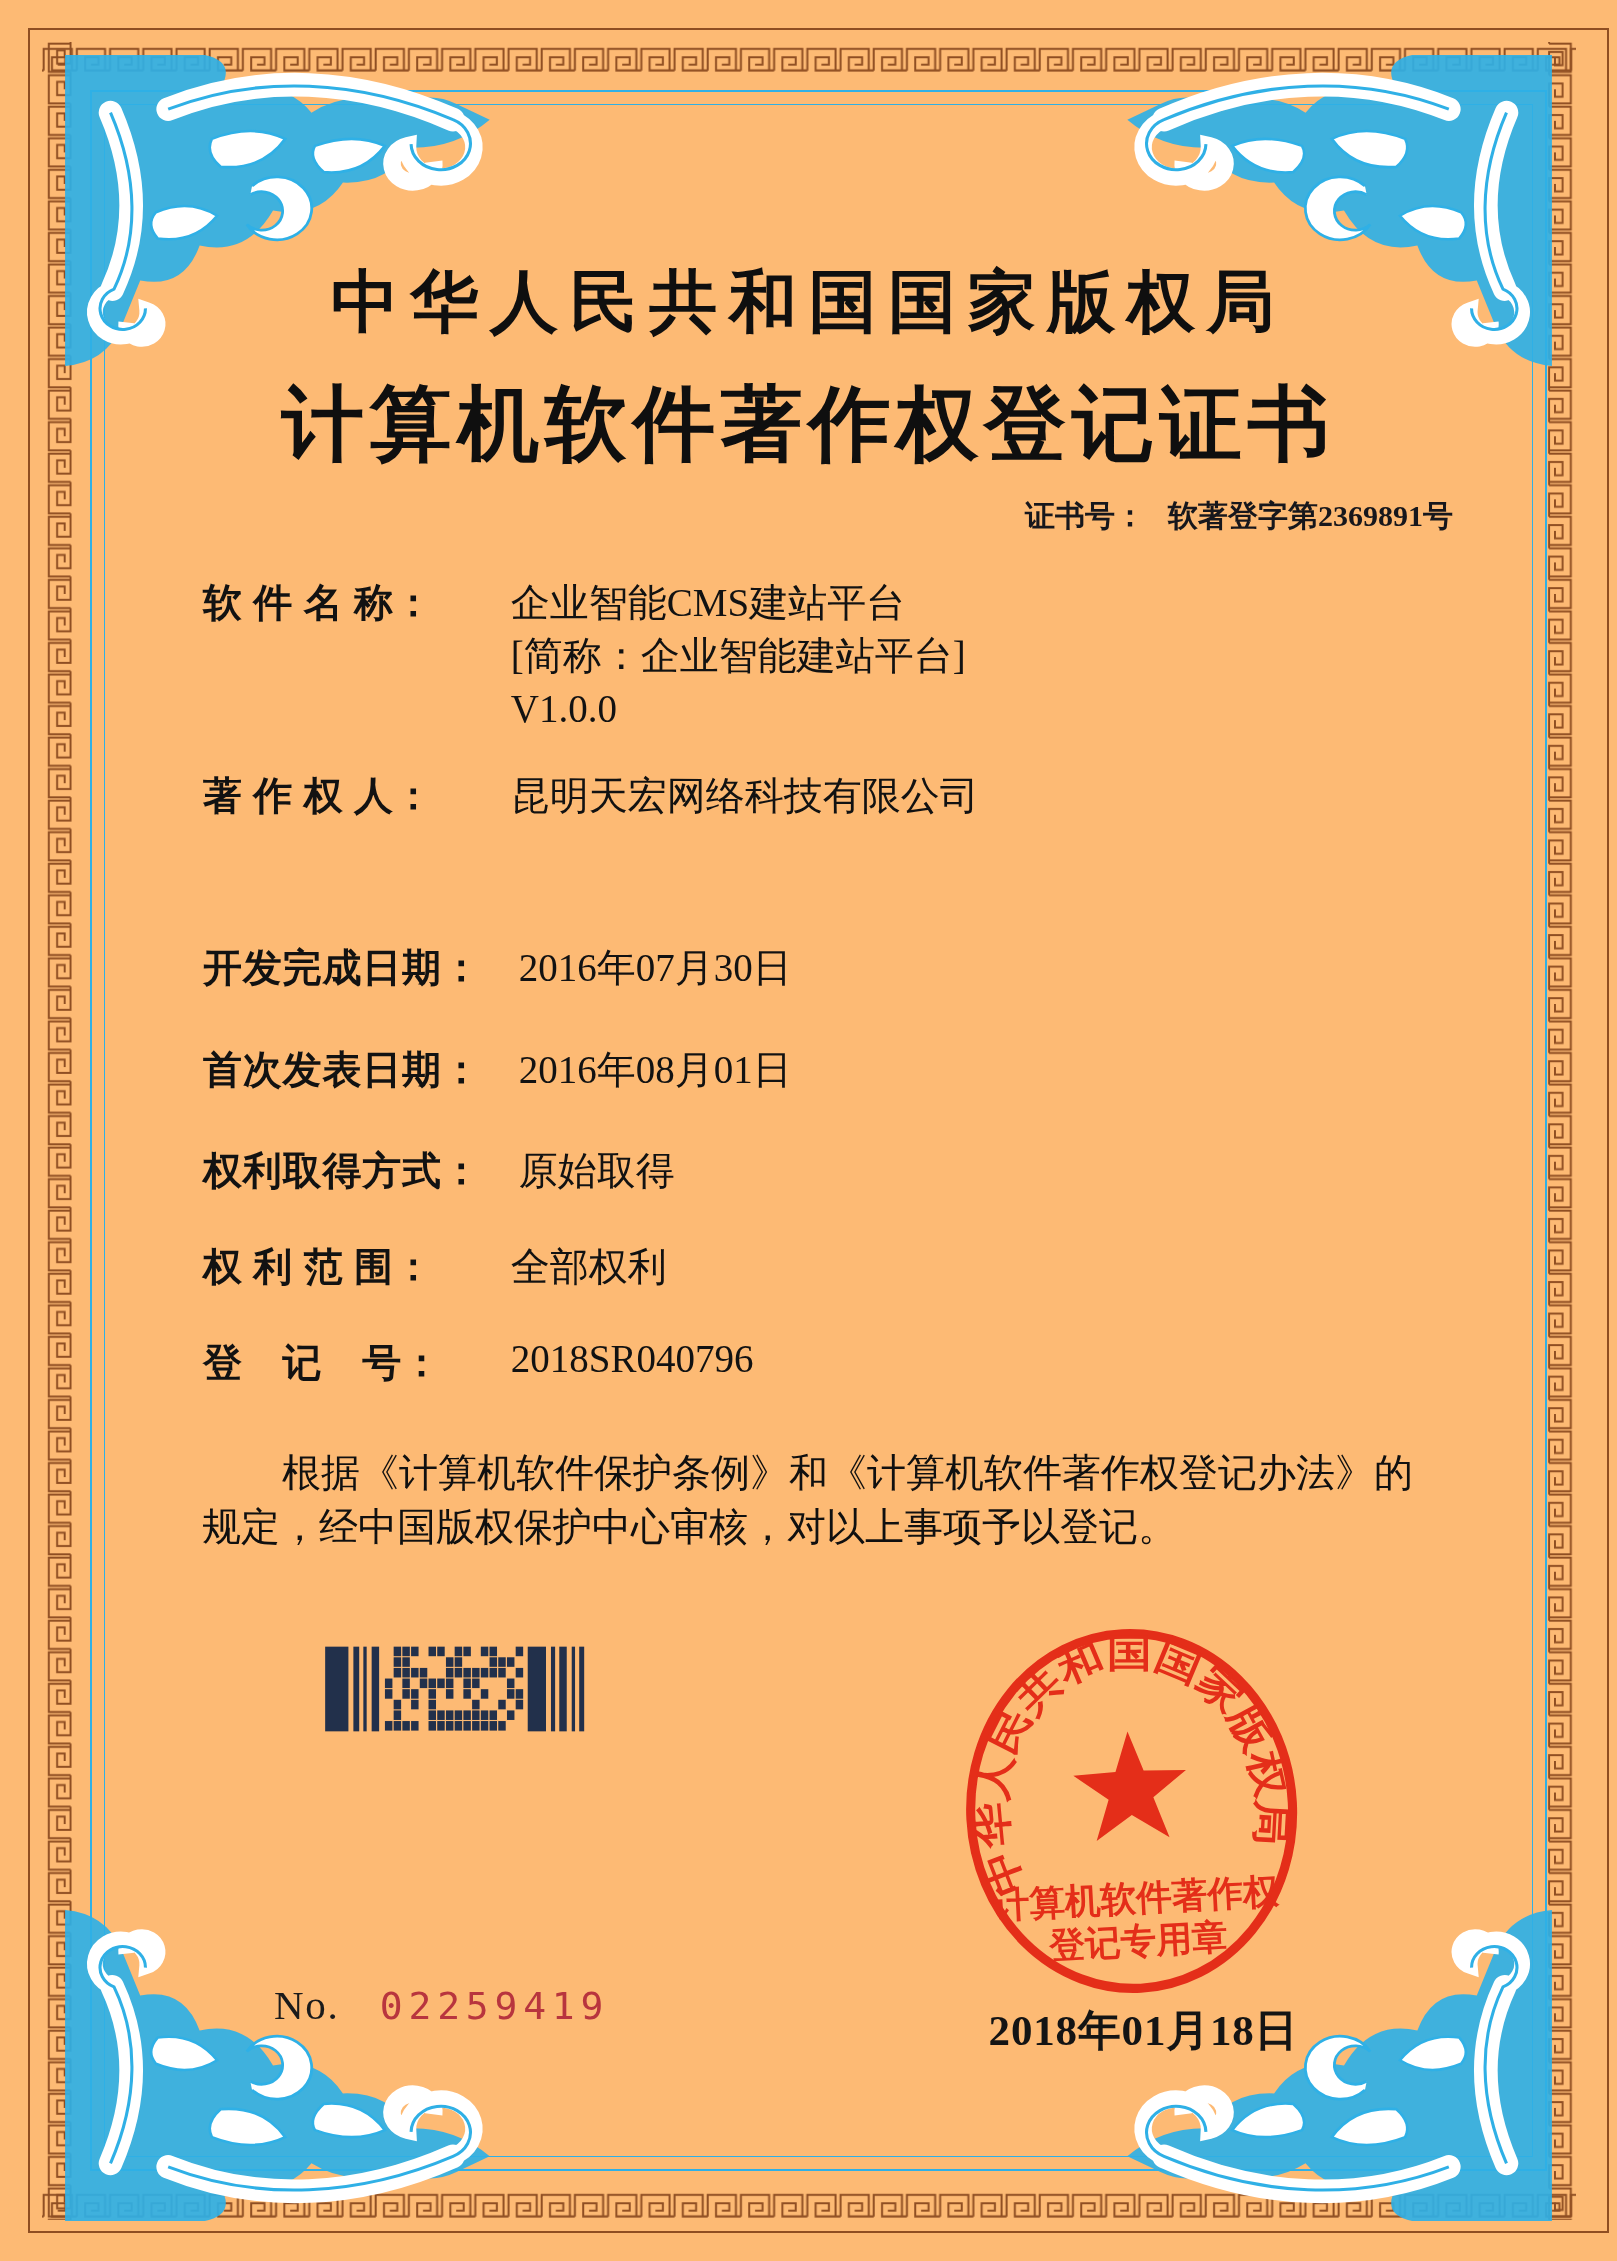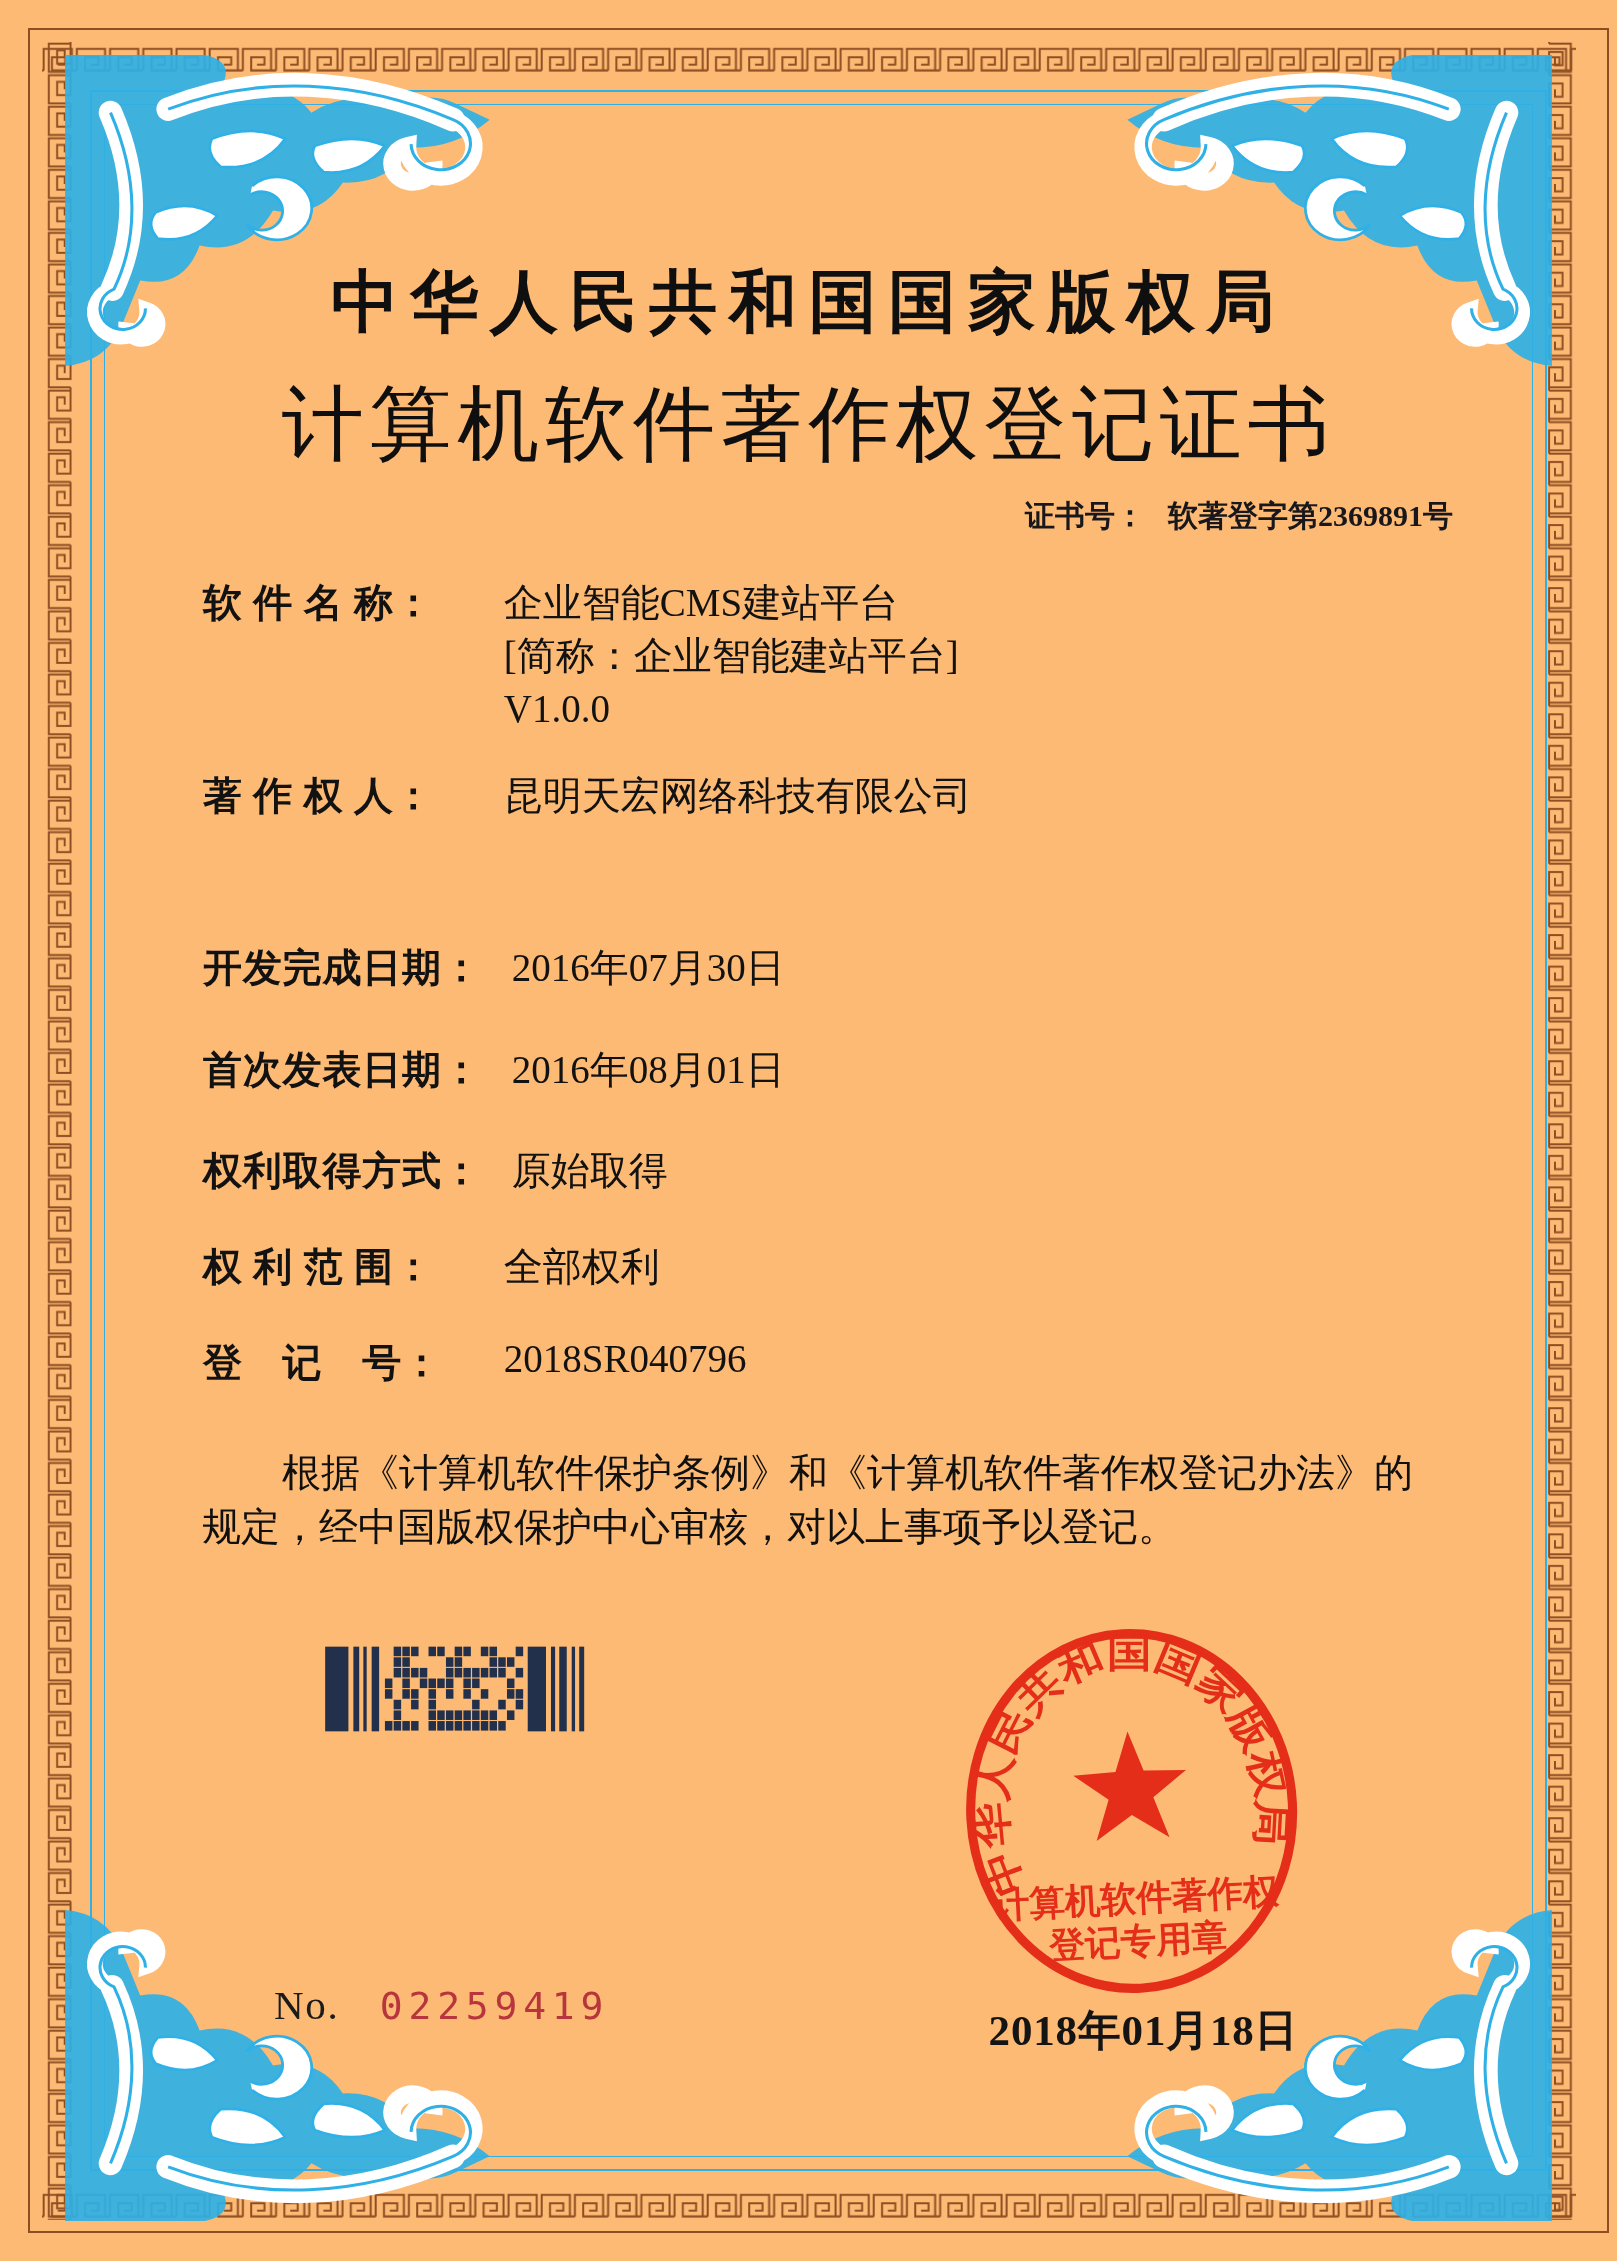--- a/index.html
+++ b/index.html
@@ -27,35 +27,35 @@
   .fl-bl{left:51px;top:1889px;transform:scaleY(-1);}
   .fl-br{left:1101px;top:1889px;transform:scale(-1,-1);}
   
   .authority{
     position:absolute;left:0;top:257px;width:1617px;
     text-align:center;font-size:68px;font-weight:700;
     letter-spacing:11.6px;color:#0f0f0f;
   }
   .cert-title{
     position:absolute;left:0;top:370px;width:1617px;
-    text-align:center;font-size:82px;font-weight:400;
+    text-align:center;font-size:82px;font-weight:700;
     letter-spacing:5.8px;color:#0f0f0f;
   }
   .cert-no{
     position:absolute;left:988px;top:496px;
     font-size:30px;font-weight:700;color:#17171c;
     white-space:nowrap;
     margin-left:37px;
   }
   .cert-no .v{margin-left:23px;}
   
   .frow{position:absolute;left:203px;white-space:nowrap;font-size:39px;color:#121212;}
   .frow .lbl{display:inline-block;width:274px;font-weight:700;letter-spacing:0.8px;vertical-align:top;}
   .frow .lbl-wide{width:282px;}
-  .frow .val{display:inline-block;margin-left:17px;vertical-align:top;}
+  .frow .val{display:inline-block;margin-left:24px;vertical-align:top;}
   .val-lines div{line-height:53px;}
   
   .statement{
     position:absolute;left:202px;top:1446px;width:1245px;
     font-size:39px;color:#101010;
   }
   .statement .l1{text-indent:80px;}
   .statement .l2{}
   
   .barcode{position:absolute;left:325px;top:1645px;width:261px;height:88px;}

